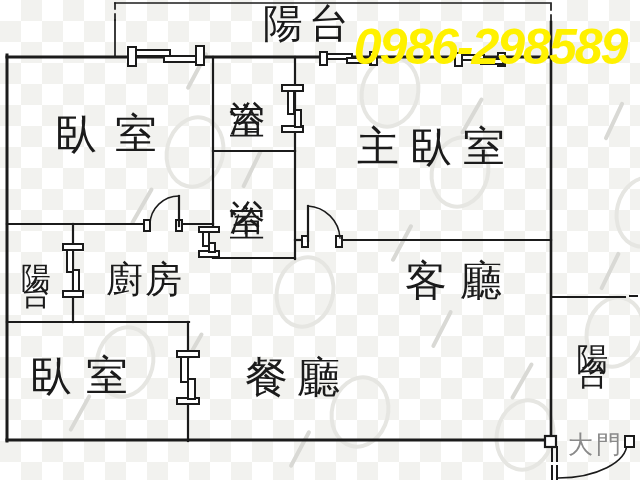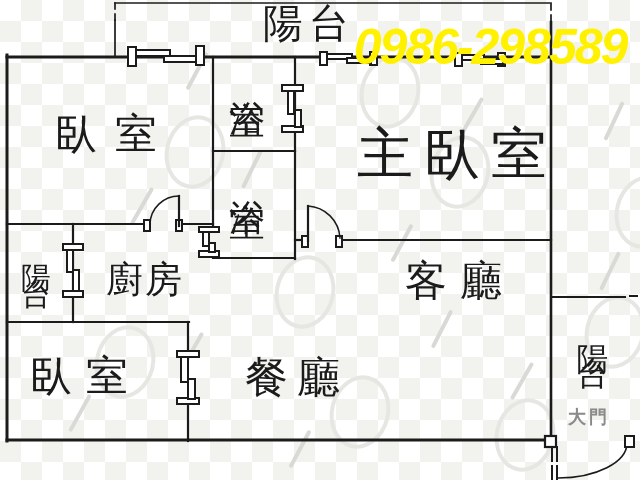--- a/index.html
+++ b/index.html
@@ -160,28 +160,28 @@
   </svg>
 
   <div class="room-label" style="left:263px;top:4px;font-size:40px;letter-spacing:6px;">陽台</div>
 
   <div class="room-label" style="left:55px;top:113px;font-size:42px;letter-spacing:18px;">臥室</div>
 
   <div class="room-label vertical" style="left:229px;top:72px;font-size:36px;letter-spacing:0px;">浴室</div>
 
   <div class="room-label vertical" style="left:229px;top:171px;font-size:36px;letter-spacing:3px;">浴室</div>
 
-  <div class="room-label" style="left:357px;top:126px;font-size:56px;letter-spacing:11px;">主臥室</div>
+  <div class="room-label" style="left:357px;top:126px;font-size:42px;letter-spacing:11px;">主臥室</div>
 
   <div class="room-label vertical" style="left:21px;top:241px;font-size:30px;letter-spacing:14px;">陽台</div>
 
   <div class="room-label" style="left:106px;top:261px;font-size:37px;letter-spacing:2px;">廚房</div>
 
   <div class="room-label" style="left:405px;top:260px;font-size:42px;letter-spacing:13px;">客廳</div>
 
   <div class="room-label" style="left:30px;top:355px;font-size:42px;letter-spacing:14px;">臥室</div>
 
   <div class="room-label" style="left:245px;top:356px;font-size:43px;letter-spacing:9px;text-align:right;">餐廳</div>
 
   <div class="room-label vertical" style="left:577px;top:320px;font-size:32px;letter-spacing:12px;">陽台</div>
 
-  <div class="room-label gray-label" style="left:568px;top:408px;font-size:18px;letter-spacing:3px;font-weight:bold;">大門</div>
+  <div class="room-label gray-label" style="left:568px;top:432px;font-size:25px;letter-spacing:3px;">大門</div>
 </div>
 
 </body></html>

